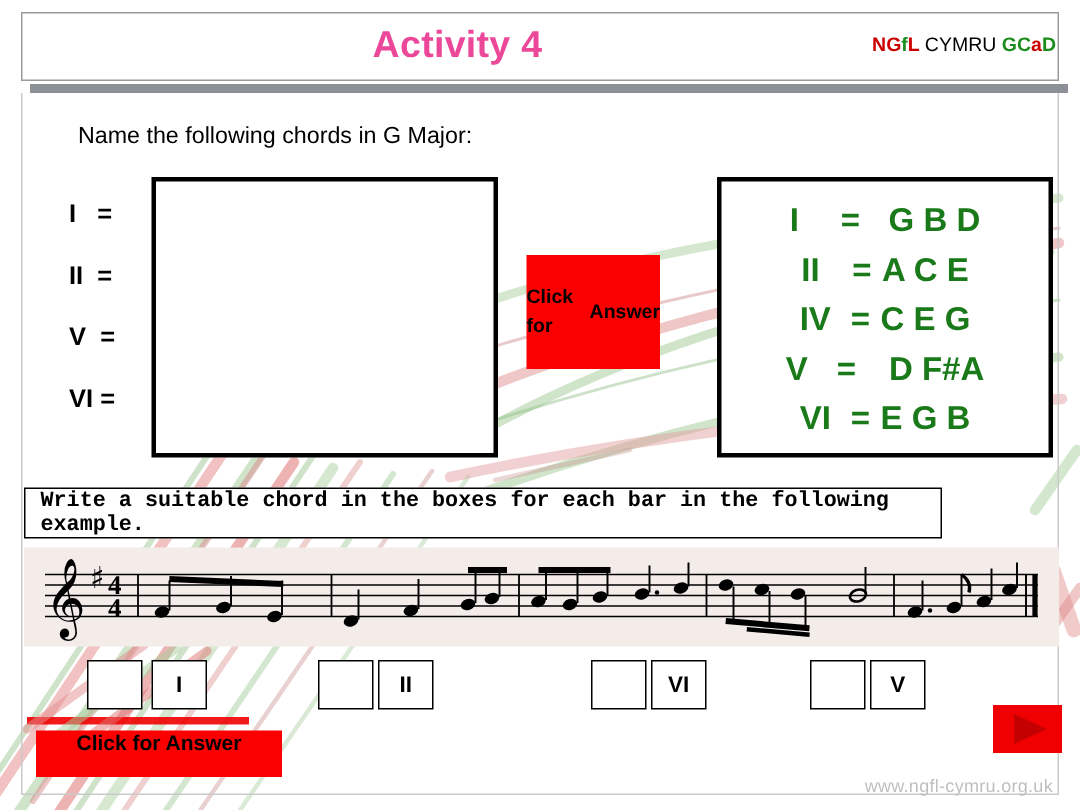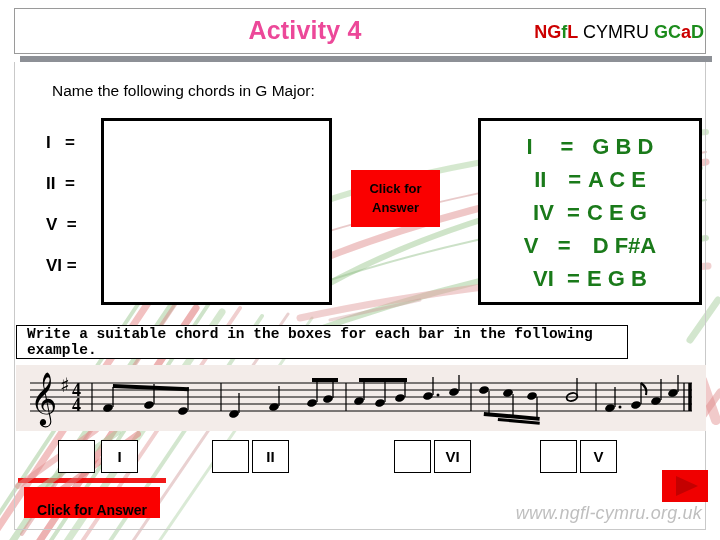--- a/index.html
+++ b/index.html
@@ -53,21 +53,21 @@
     text-align: center;
     color: #ec4899;
     font-size: 25px;
     font-weight: bold;
     letter-spacing: 0.2px;
   }
   .logo {
     position: absolute;
     right: 16px;
     top: 22px;
-    font-size: 18px;
+    font-size: 13px;
     font-weight: bold;
     white-space: nowrap;
   }
   .logo .red   { color: #cc0000; }
   .logo .green { color: #1c8c1c; }
   .logo .black { color: #000000; font-weight: normal; }
 
   
   .prompt {
     position: absolute;
@@ -106,24 +106,24 @@
     border: 3px solid #000000;
     box-sizing: border-box;
   }
 
   
   .click-answer-mid {
     position: absolute;
     left: 351px;
     top: 170px;
     width: 89px;
-    height: 57px;
+    height: 76px;
     background: #fa0000;
     display: flex;
-    flex-direction: column;
+    flex-direction: row;
     align-items: center;
     justify-content: center;
     color: #000000;
     font-size: 13px;
     font-weight: bold;
     line-height: 1.45;
     cursor: pointer;
   }
 
   
@@ -209,50 +209,49 @@
     font-size: 15px;
     font-weight: bold;
     color: #000;
   }
 
   
   .click-answer-bottom {
     position: absolute;
     left: 24px;
     top: 487px;
-    width: 136px;
+    width: 164px;
     height: 31px;
     background: #fa0000;
     display: flex;
-    align-items: flex-end;
+    align-items: flex-start;
     justify-content: center;
     color: #000000;
     font-size: 14px;
     font-weight: bold;
     cursor: pointer;
   }
   .next-button {
     position: absolute;
     left: 662px;
     top: 470px;
     width: 46px;
     height: 32px;
     background: #f00000;
     cursor: pointer;
   }
   .next-button svg { display: block; }
 
   .site-url {
     position: absolute;
     right: 18px;
-    top: 503px;
-    font-size: 18px;
+    top: 517px;
+    font-size: 12px;
     color: #bfbfbf;
     letter-spacing: 0.2px;
-    font-style: italic;
   }
 
   
   .frame-left {
     position: absolute;
     left: 14px; top: 62px;
     width: 1px; height: 468px;
     background: #c9c9c9;
   }
   .frame-right {

